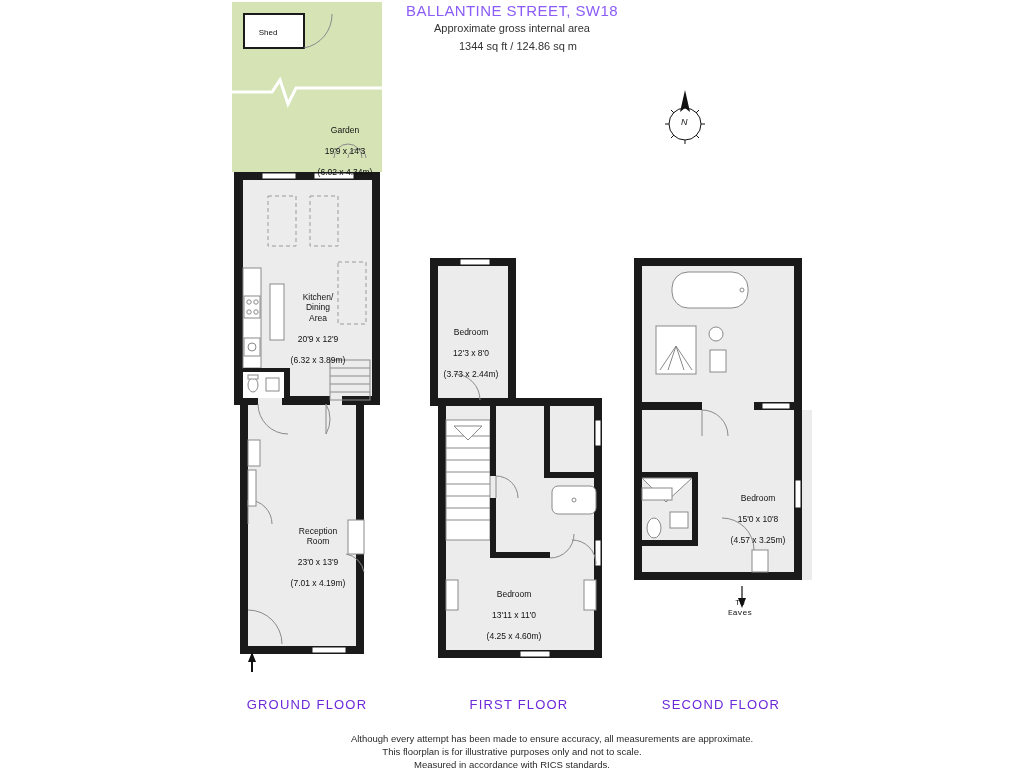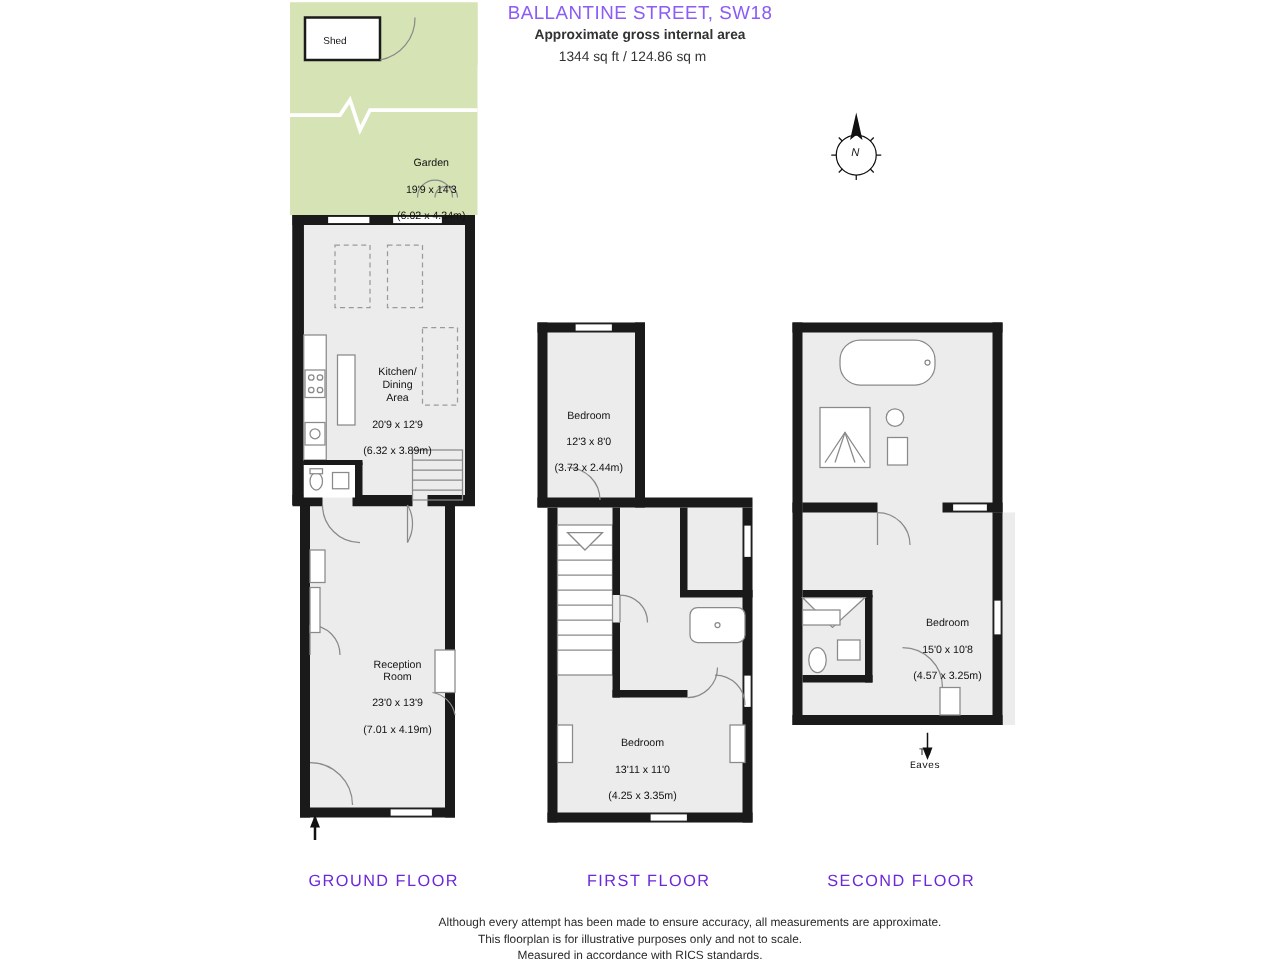--- a/index.html
+++ b/index.html
@@ -25,25 +25,24 @@
     letter-spacing: 0.4px;
     color: #8b5cf6;
   }
   .subtitle {
     top: 22px;
     left: 0;
     width: 1024px;
     text-align: center;
     font-size: 11px;
     color: #333;
-    font-weight: bold;
   }
   .subtitle2 {
     top: 40px;
-    left: 4px;
+    left: 16px;
     width: 1004px;
     text-align: center;
     font-size: 11px;
     color: #333;
   }
   .floor-label {
     font-size: 13px;
     letter-spacing: 1.2px;
     color: #6d28d9;
     text-align: center;
@@ -275,21 +274,21 @@
 </div>
 
 <div class="abs room-label" style="left:428px; top:316px; width:86px;">
   <span>Bedroom</span><br>
   <span>12'3 x 8'0</span><br>
   <span>(3.73 x 2.44m)</span>
 </div>
 <div class="abs room-label" style="left:458px; top:578px; width:112px;">
   <span>Bedroom</span><br>
   <span>13'11 x 11'0</span><br>
-  <span>(4.25 x 3.35m)</span>
+  <span>(4.25 x 4.60m)</span>
 </div>
 
 <div class="abs" style="left:626px; top:250px; width:190px; height:340px;">
   <svg width="190" height="340" viewBox="0 0 190 340">
     <g>
       <path d="M8 8 L176 8 L176 160 L186 160 L186 330 L14 330 L14 160 L8 160 Z" fill="#ececec"></path>
 
       <rect x="8" y="8" width="168" height="8" fill="#1a1a1a"></rect>
       <rect x="8" y="8" width="8" height="152" fill="#1a1a1a"></rect>
       <rect x="168" y="8" width="8" height="152" fill="#1a1a1a"></rect>

